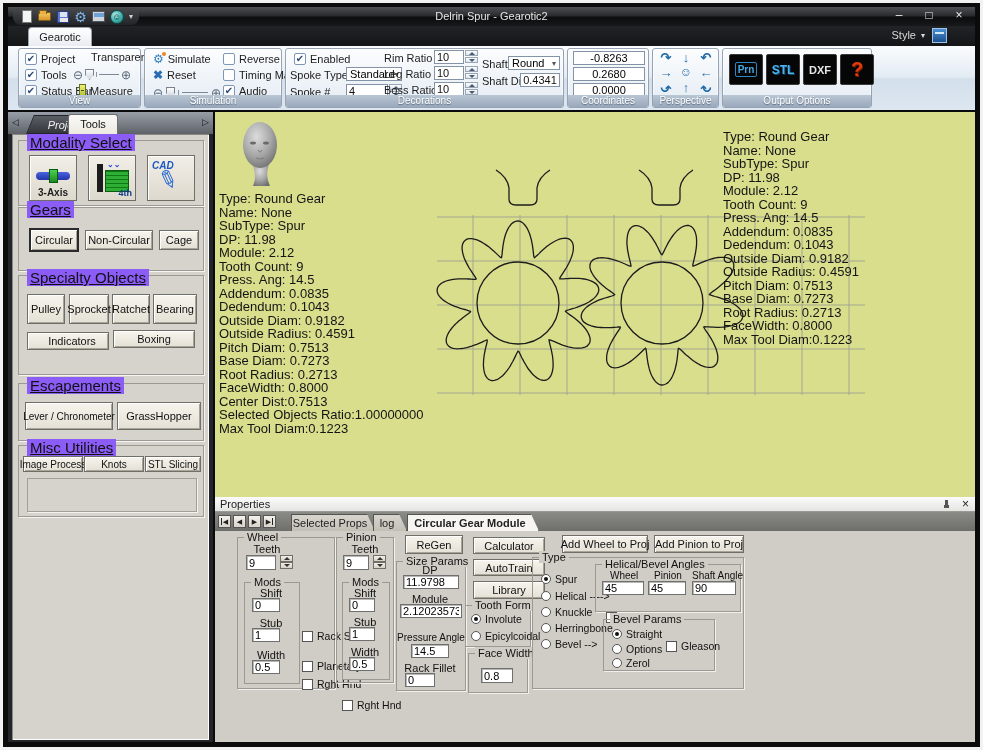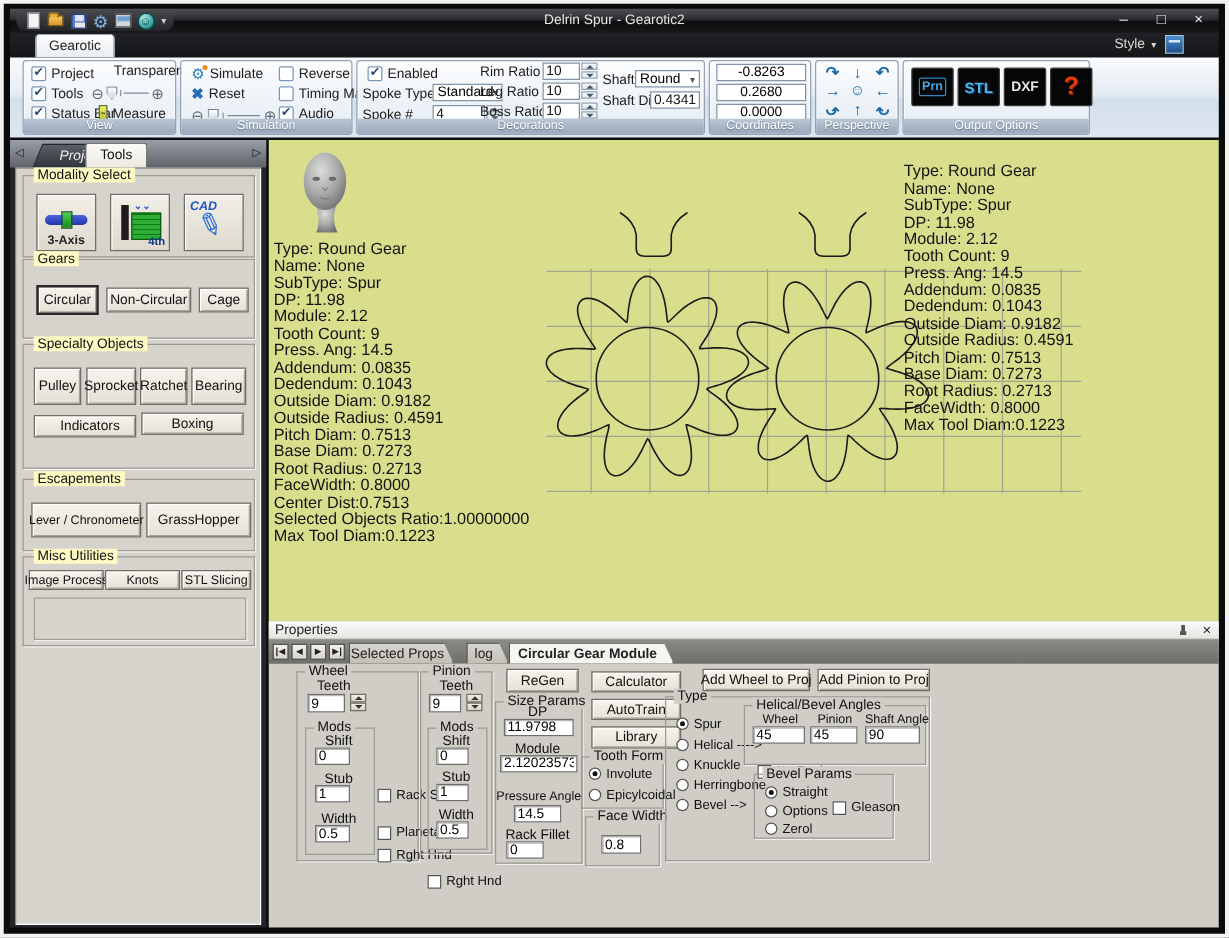--- a/index.html
+++ b/index.html
@@ -86,21 +86,21 @@
   .lp-tabbar{position:absolute;left:0;top:0;width:205px;height:22px;background:linear-gradient(#999fa8,#5e6268);}
   .lp-arrow{position:absolute;top:5px;color:#14161a;font-size:9px;cursor:pointer;}
   .lp-tab-project{position:absolute;left:22px;top:3px;width:70px;height:19px;background:linear-gradient(#5a5e66,#34373c);
     transform:skewX(-22deg);border:1px solid #23252a;cursor:pointer;}
   .lp-tab-project span{display:block;transform:skewX(22deg);color:#f0f0f0;font-size:11px;font-style:italic;text-align:center;line-height:18px;}
   .lp-tab-tools{position:absolute;left:60px;top:2px;width:50px;height:20px;background:linear-gradient(#fbfaf7,#ece9e2);
     border:1px solid #6f6f6f;border-bottom:none;border-radius:3px 3px 0 0;font-size:11px;text-align:center;line-height:19px;color:#111;cursor:pointer;}
   .lp-content{position:absolute;left:4px;top:22px;width:197px;height:606px;background:#d6d3cc;
     box-shadow:inset 1px 1px 0 #8a8a85,inset -1px -1px 0 #ffffff;}
   .grp{position:absolute;border:1px solid #9a9a92;box-shadow:1px 1px 0 rgba(255,255,255,.75);}
-  .grp-label{position:absolute;top:-7px;left:8px;background:#fef9c3;padding:0 3px;font-size:11px;color:#111;white-space:nowrap;}
+  .grp-label{position:absolute;top:-7px;left:8px;background:#8b5cf6;padding:0 3px;font-size:15px;color:#111;white-space:nowrap;text-decoration:underline;}
   .pbtn{position:absolute;background:linear-gradient(#f7f4ed,#e4e0d5);border:1px solid #6f6f68;
     box-shadow:inset 1px 1px 0 #fff,inset -1px -1px 0 #a8a49a;font-size:11px;color:#111;
     display:flex;align-items:center;justify-content:center;cursor:pointer;white-space:nowrap;}
   .pbtn.default{border:2px solid #2a2a2a;}
   .modbtn{position:absolute;top:14px;width:48px;height:46px;background:linear-gradient(#f2efe8,#ddd9cd);border:1px solid #6f6f68;
     box-shadow:inset 1px 1px 0 #fff;cursor:pointer;overflow:hidden;}
   .a3bar{position:absolute;left:6px;top:16px;width:34px;height:8px;background:linear-gradient(#4a63e0,#2336a8);border-radius:4px;}
   .a3c{position:absolute;left:19px;top:13px;width:9px;height:14px;background:linear-gradient(#49d24f,#1d8a22);border:1px solid #0c5a10;}
   .a3lbl{position:absolute;left:0;right:0;bottom:2px;text-align:center;font-size:10px;font-weight:bold;color:#222;}
   .a4bar{position:absolute;left:8px;top:8px;width:6px;height:28px;background:#1c1c1c;}
@@ -491,21 +491,21 @@
     <div class="props-title">
       <span>Properties</span>
       <span class="props-pin"></span>
       <span class="props-close">×</span>
     </div>
     <div class="tabstrip">
       <span class="navb" style="left:3px;"><span style="border-left:1px solid #222;padding-left:1px;">◀</span></span>
       <span class="navb" style="left:18px;">◀</span>
       <span class="navb" style="left:33px;">▶</span>
       <span class="navb" style="left:48px;"><span style="border-right:1px solid #222;padding-right:1px;">▶</span></span>
-      <div class="ptab" style="left:64px;width:84px;">Selected Props</div>
+      <div class="ptab" style="left:76px;width:84px;">Selected Props</div>
       <div class="ptab" style="left:158px;width:34px;">log</div>
       <div class="ptab active" style="left:192px;width:132px;">Circular Gear Module</div>
     </div>
 
     <div class="pgrp" style="left:22px;top:40px;width:98px;height:152px;">
       <span class="pgrp-label">Wheel</span>
       <span class="flabel" style="left:0;top:5px;width:58px;text-align:center;">Teeth</span>
       <input class="pin2" style="left: 8px; top: 17px; width: 30px; height: 15px;" readonly="" value="9">
       <div class="pspin" style="left:42px;top:17px;">
           <span class="psa up"></span>

